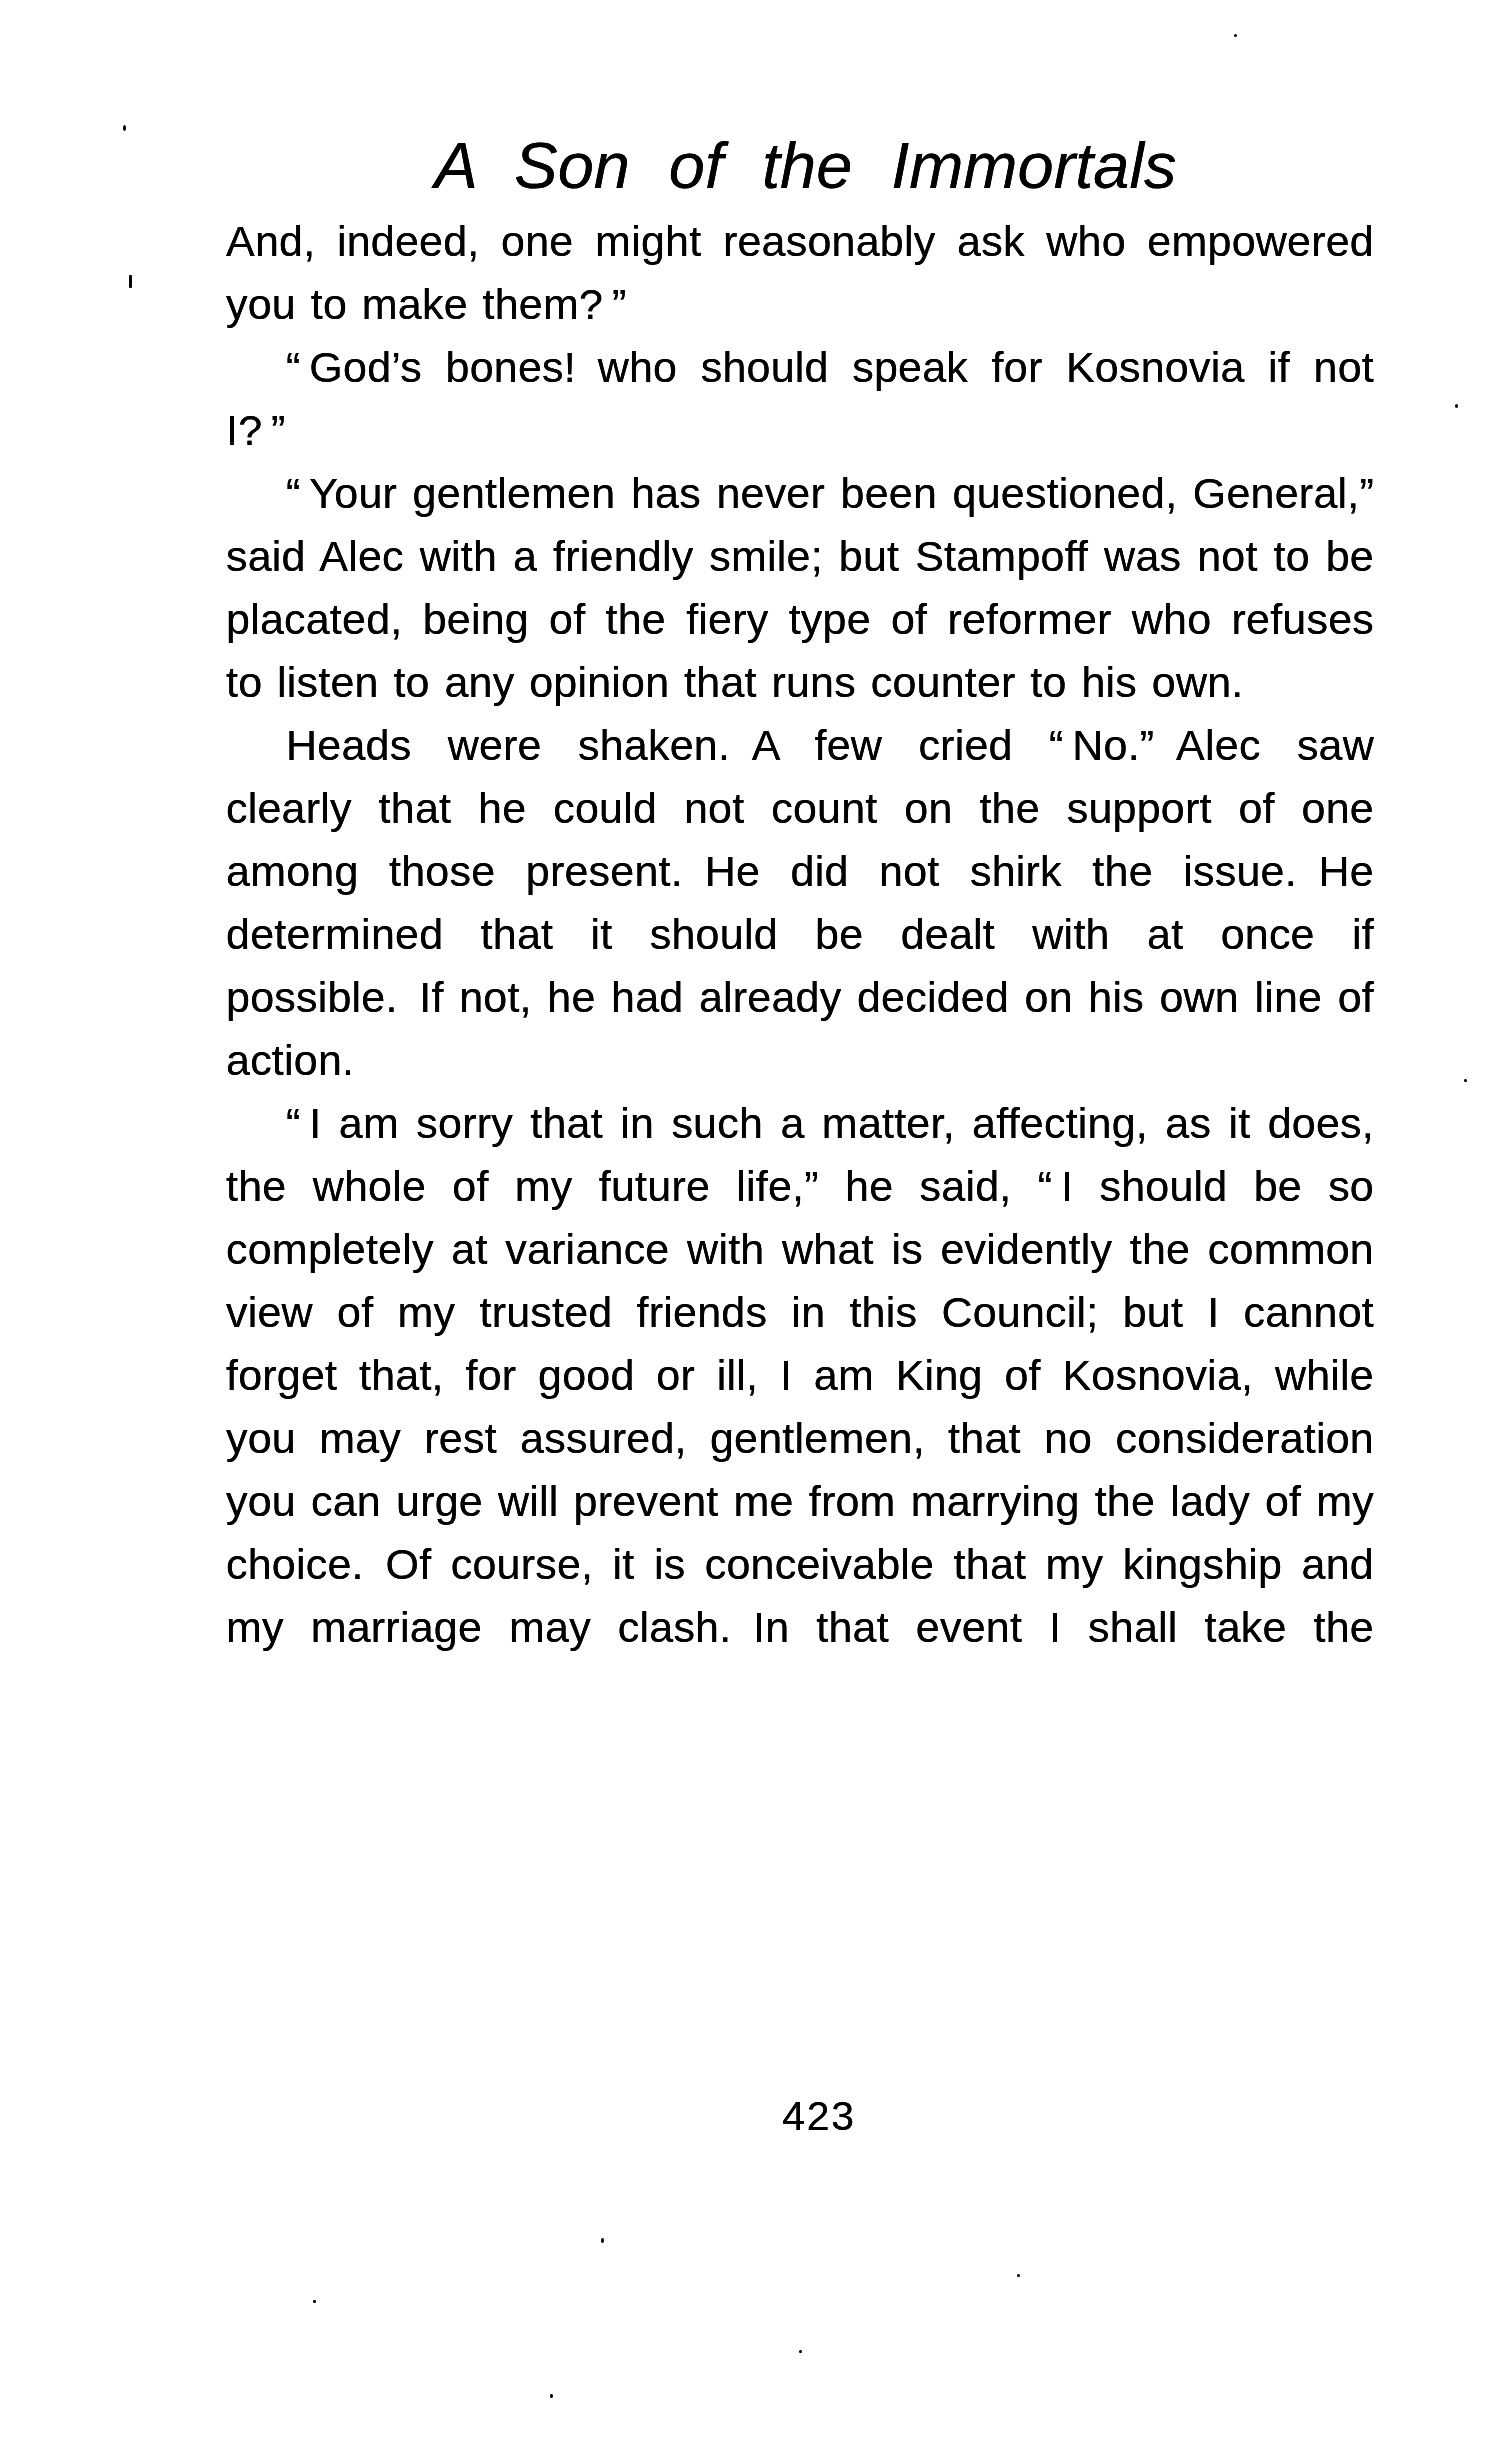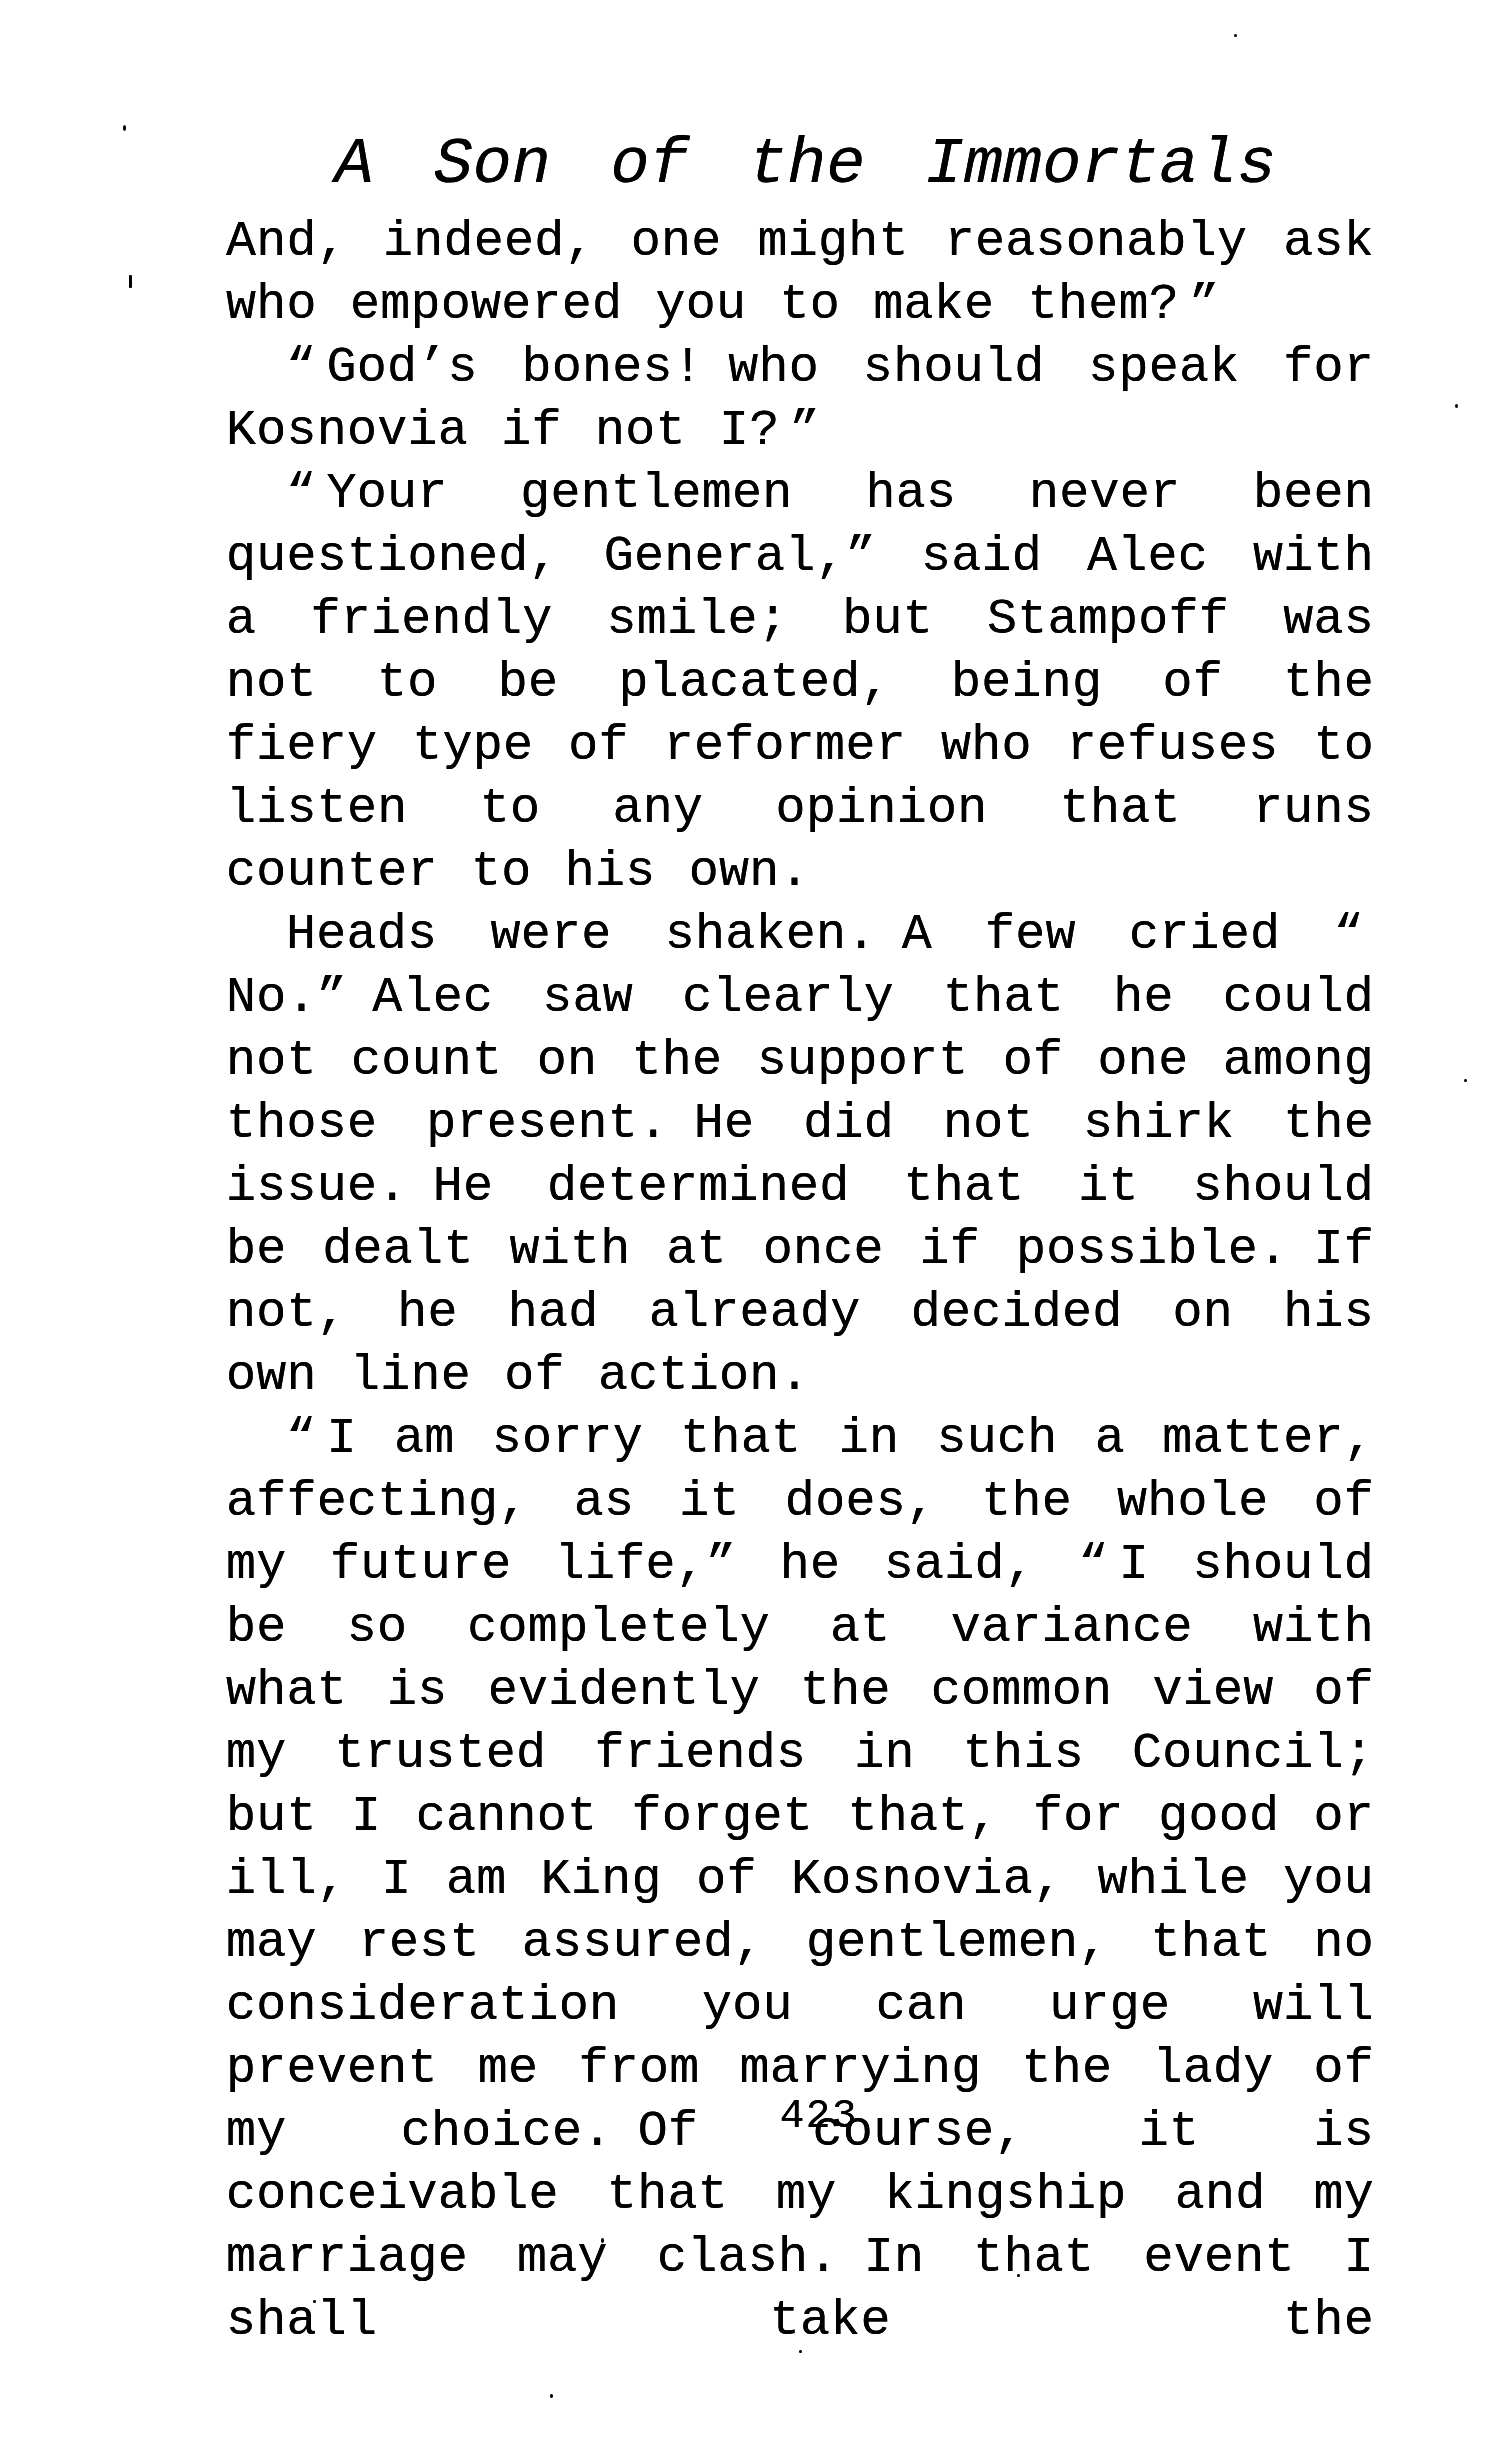--- a/index.html
+++ b/index.html
@@ -6,42 +6,42 @@
     margin: 0;
     padding: 0;
     background: #e8e8e8;
   }
   .page {
     position: relative;
     width: 1505px;
     height: 2438px;
     background: #ffffff;
     color: #000000;
-    font-family: Liberation Mono, monospace;
+    font-family: Liberation Sans, sans-serif;
     overflow: hidden;
     text-shadow: 0 0 0.5px #000; 
   }
   .running-title {
     position: absolute;
     top: 131px;
     left: 226px;
     width: 1159px;
     text-align: center;
     font-style: italic;
     font-size: 65px;
     line-height: 69px;
     word-spacing: 0.32em;
     white-space: nowrap;
   }
   .content {
     position: absolute;
     top: 210px;
     left: 226px;
     width: 1148px;
-    font-size: 50px;
+    font-size: 43px;
     line-height: 63px;
     text-align: justify;
     word-spacing: 0.06em;
     letter-spacing: 0.005em;
   }
   .para {
     margin: 0;
     padding: 0;
   }
   .para.indent {

